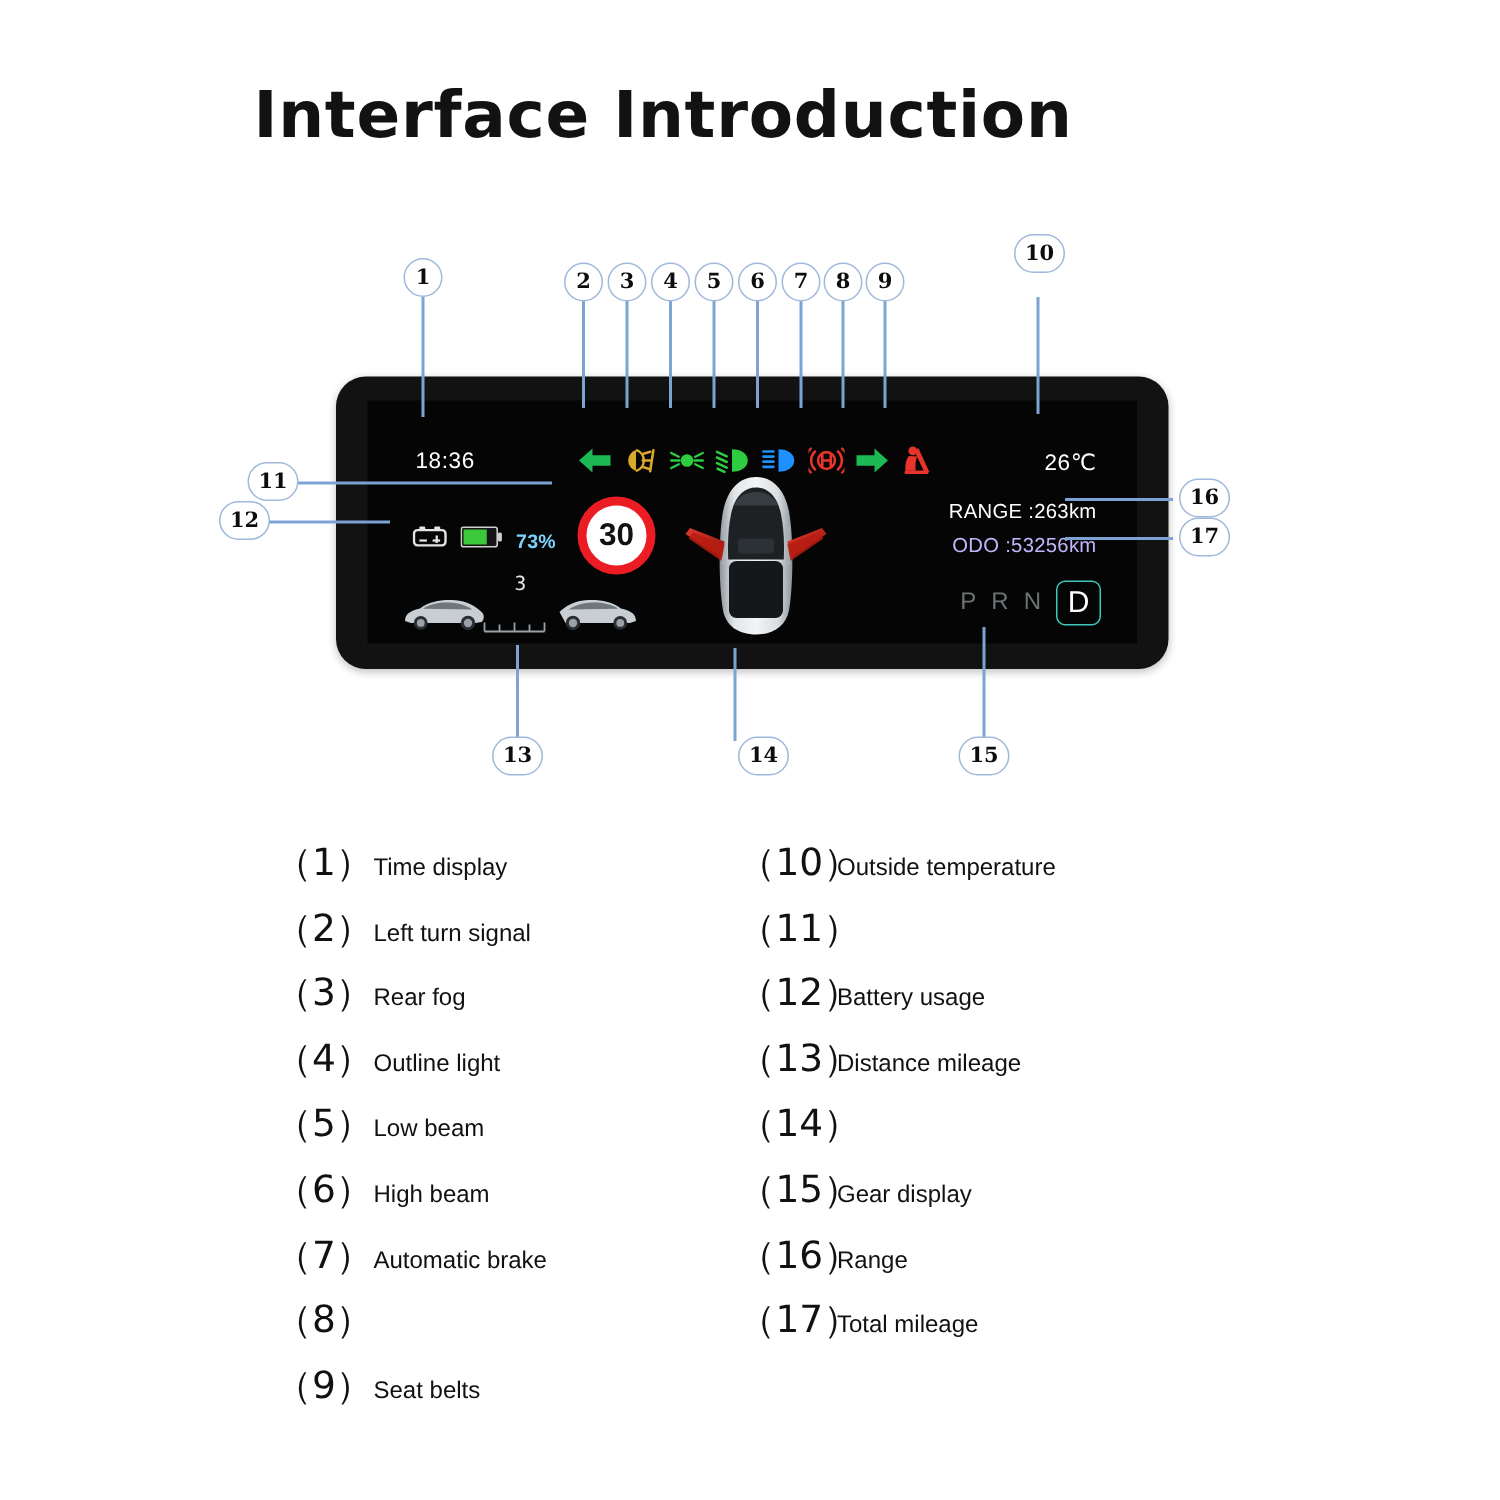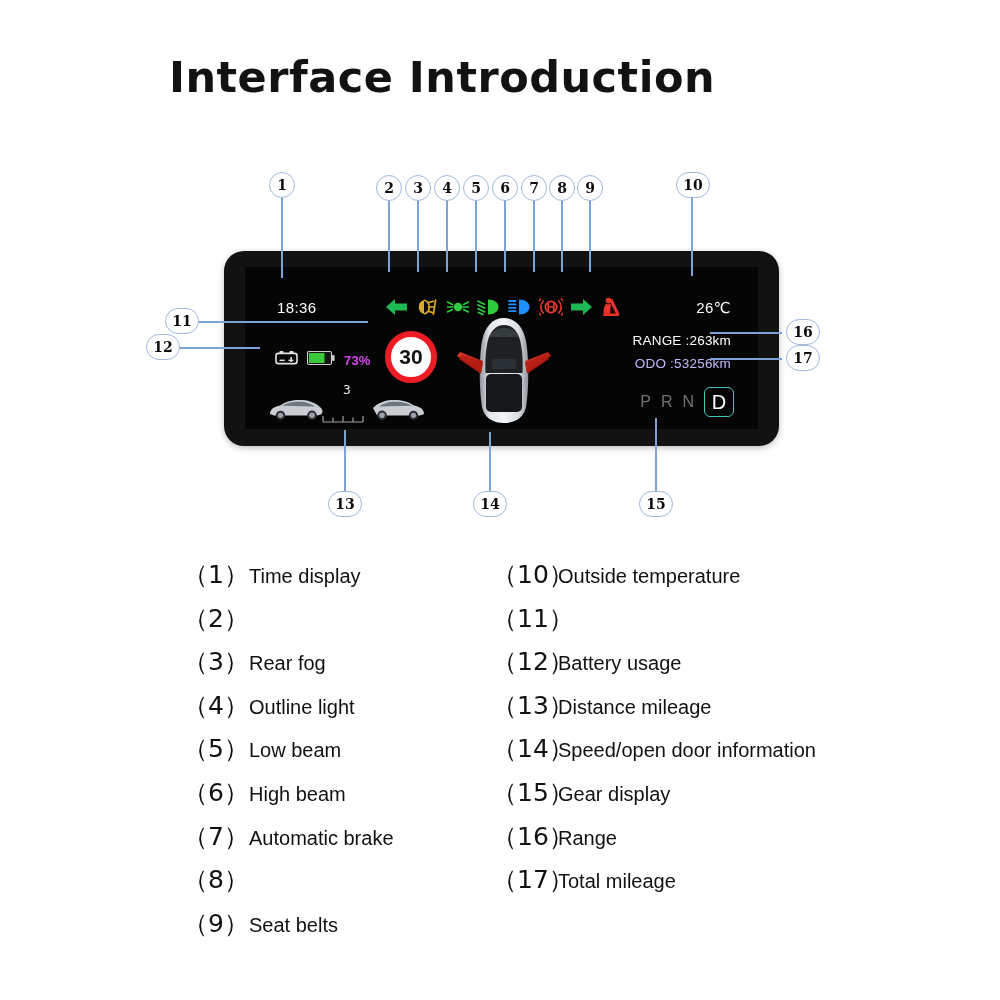--- a/index.html
+++ b/index.html
@@ -49,21 +49,21 @@
 
   .iconrow{
     position:absolute;left:139px;top:26px;width:240px;height:28px;
     display:flex;align-items:center;gap:5px;
   }
   .ic{width:26px;height:24px;display:flex;align-items:center;justify-content:center;}
   .ic svg{display:block;}
 
   
   .battrow{position:absolute;left:30px;top:83px;display:flex;align-items:center;gap:9px;}
-  .pct{color:#d946ef;font-size:13px;font-weight:600;letter-spacing:.2px;}
+  .pct{color:#7dd3fc;font-size:13px;font-weight:600;letter-spacing:.2px;}
 
   .spdlimit{
     position:absolute;left:140px;top:64px;width:52px;height:52px;border-radius:50%;
     background:#fff;border:6px solid #ec1c24;box-sizing:border-box;
     display:flex;align-items:center;justify-content:center;
     font-size:21px;font-weight:700;color:#111;
   }
 
   
   .distwrap{position:absolute;left:22px;top:118px;width:160px;height:42px;}
@@ -90,21 +90,21 @@
   .legend{position:absolute;left:0;top:558px;width:1000px;}
   .lcol{position:absolute;top:0;}
   .lcol.left{left:183px;}
   .lcol.right{left:492px;}
   .litem{display:flex;align-items:baseline;height:43.6px;}
   .lnum{
     width:66px;flex:0 0 66px;text-align:left;
     font-size:25px;color:#111;font-weight:400;
     font-family:"DejaVu Sans","Liberation Sans",sans-serif;
   }
-  .ltxt{font-size:20px;color:#111;white-space:nowrap;}
+  .ltxt{font-size:16px;color:#111;white-space:nowrap;}
 </style>
 </head>
 <body>
 
 <div id="stage">
 
   <div class="title">Interface Introduction</div>
 
   <div class="lead v" style="left:281px;top:198px;height:80px;"></div>
   <div class="lead v" style="left:388px;top:198px;height:74px;"></div>
@@ -147,35 +147,35 @@
     </div>
   <div class="bub" style="left:521px;top:175px;">
       <span>7</span>
     </div>
   <div class="bub" style="left:549px;top:175px;">
       <span>8</span>
     </div>
   <div class="bub" style="left:577px;top:175px;">
       <span>9</span>
     </div>
-  <div class="bub w" style="left:676px;top:172px;justify-content:center;">
+  <div class="bub w" style="left:676px;top:156px;justify-content:center;">
       <span>10</span>
     </div>
 
   <div class="bub w" style="left:146px;top:308px;margin-left:19px;">
       <span>11</span>
     </div>
   <div class="bub w" style="left:146px;top:334px;">
       <span>12</span>
     </div>
 
   <div class="bub w" style="left:328px;top:491px;">
       <span>13</span>
     </div>
-  <div class="bub w" style="left:473px;top:491px;">
+  <div class="bub w" style="left:492px;top:491px;">
       <span>14</span>
     </div>
   <div class="bub w" style="left:639px;top:491px;">
       <span>15</span>
     </div>
 
   <div class="bub w" style="left:786px;top:319px;">
       <span>16</span>
     </div>
   <div class="bub w" style="left:786px;top:345px;">
@@ -378,20 +378,21 @@
   </div>
 
   <div class="legend">
     <div class="lcol left">
       <div class="litem">
           <span class="lnum">（1）</span>
           <span class="ltxt">Time display</span>
         </div>
       <div class="litem">
           <span class="lnum">（2）</span>
+          <span class="ltxt">Left turn signal</span>
         </div>
       <div class="litem">
           <span class="lnum">（3）</span>
           <span class="ltxt">Rear fog</span>
         </div>
       <div class="litem">
           <span class="lnum">（4）</span>
           <span class="ltxt">Outline light</span>
         </div>
       <div class="litem">
@@ -426,21 +427,20 @@
       <div class="litem">
           <span class="lnum">（12）</span>
           <span class="ltxt">Battery usage</span>
         </div>
       <div class="litem">
           <span class="lnum">（13）</span>
           <span class="ltxt">Distance mileage</span>
         </div>
       <div class="litem">
           <span class="lnum">（14）</span>
-          <span class="ltxt">Speed/open door information</span>
         </div>
       <div class="litem">
           <span class="lnum">（15）</span>
           <span class="ltxt">Gear display</span>
         </div>
       <div class="litem">
           <span class="lnum">（16）</span>
           <span class="ltxt">Range</span>
         </div>
       <div class="litem">

